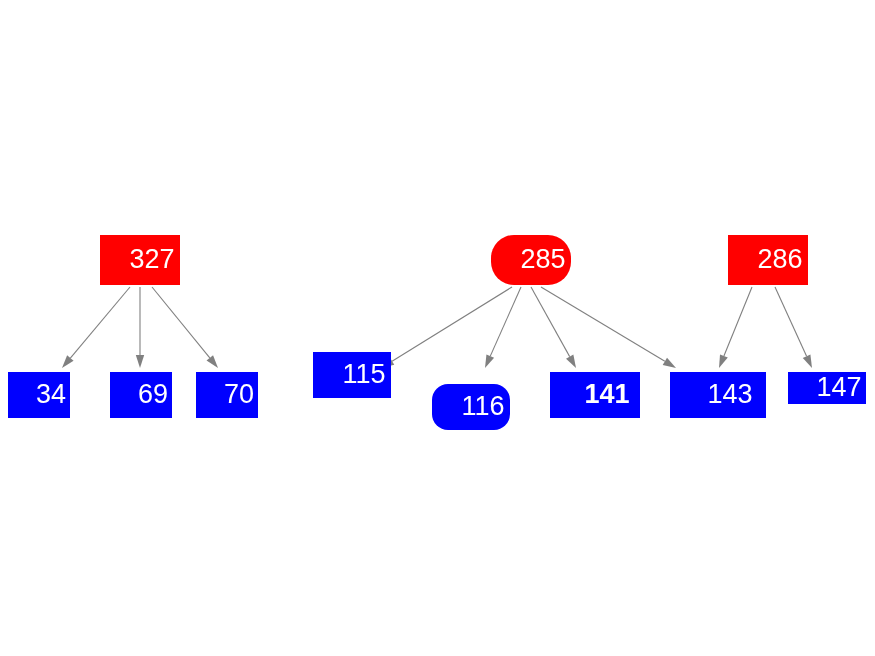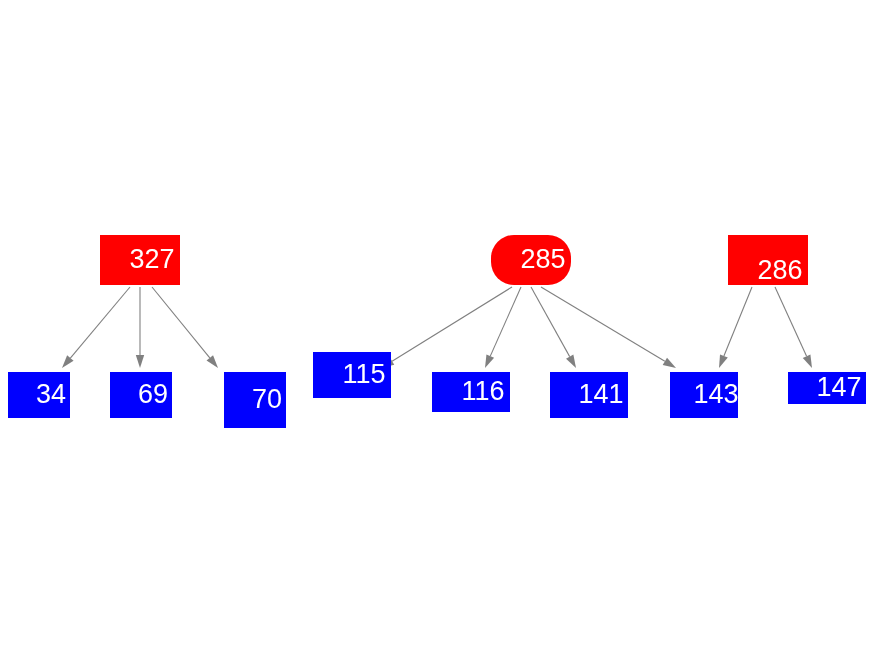--- a/index.html
+++ b/index.html
@@ -97,42 +97,42 @@
       </g>
     </svg>
 
   <div id="node-layer">
       <div class="node parent" style="left: 100px; top: 235px; width: 80px; height: 50px;">
         <span class="node-label">327</span>
       </div>
       <div class="node parent" style="left: 491px; top: 235px; width: 80px; height: 50px; border-radius: 23px;">
         <span class="node-label">285</span>
       </div>
-      <div class="node parent" style="left: 728px; top: 235px; width: 80px; height: 50px; align-items: flex-end;">
+      <div class="node parent" style="left: 728px; top: 235px; width: 80px; height: 50px;">
         <span class="node-label">286</span>
       </div>
       <div class="node leaf" style="left: 8px; top: 372px; width: 62px; height: 46px;">
         <span class="node-label">34</span>
       </div>
       <div class="node leaf" style="left: 110px; top: 372px; width: 62px; height: 46px;">
         <span class="node-label">69</span>
       </div>
-      <div class="node leaf" style="left: 224px; top: 372px; width: 62px; height: 56px;">
+      <div class="node leaf" style="left: 196px; top: 372px; width: 62px; height: 46px;">
         <span class="node-label">70</span>
       </div>
       <div class="node leaf" style="left: 313px; top: 352px; width: 78px; height: 46px; text-align: right;">
         <span class="node-label">115</span>
       </div>
-      <div class="node leaf" style="left: 432px; top: 372px; width: 78px; height: 40px;">
+      <div class="node leaf" style="left: 432px; top: 384px; width: 78px; height: 46px; border-radius: 16px;">
         <span class="node-label">116</span>
       </div>
-      <div class="node leaf" style="left: 550px; top: 372px; width: 78px; height: 46px;">
+      <div class="node leaf" style="left: 550px; top: 372px; width: 90px; height: 46px; font-weight: bold;">
         <span class="node-label">141</span>
       </div>
-      <div class="node leaf" style="left: 670px; top: 372px; width: 68px; height: 46px;">
+      <div class="node leaf" style="left: 670px; top: 372px; width: 96px; height: 46px;">
         <span class="node-label">143</span>
       </div>
       <div class="node leaf" style="left: 788px; top: 372px; width: 78px; height: 32px;">
         <span class="node-label">147</span>
       </div>
     </div>
 
 </div>
 
 </body></html>

